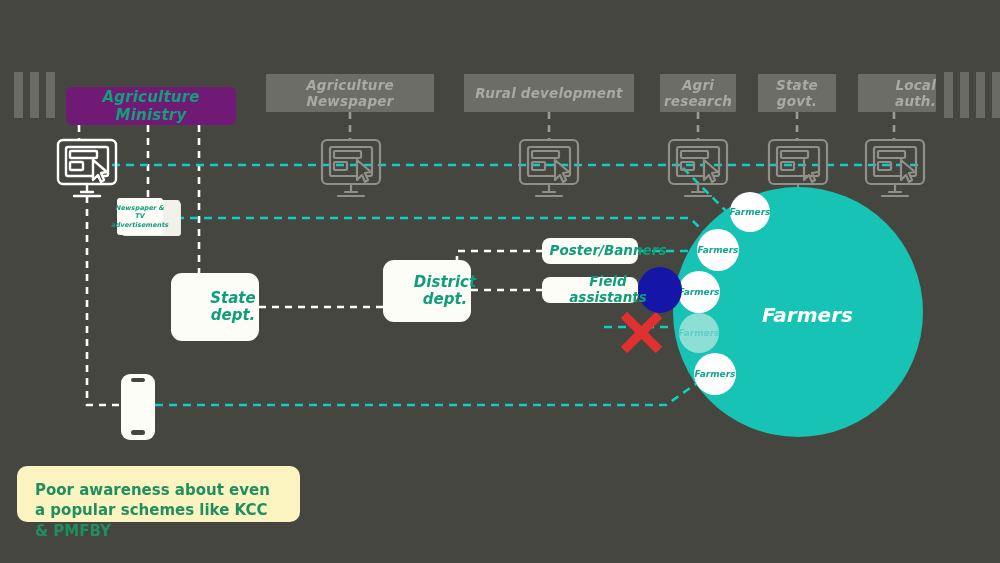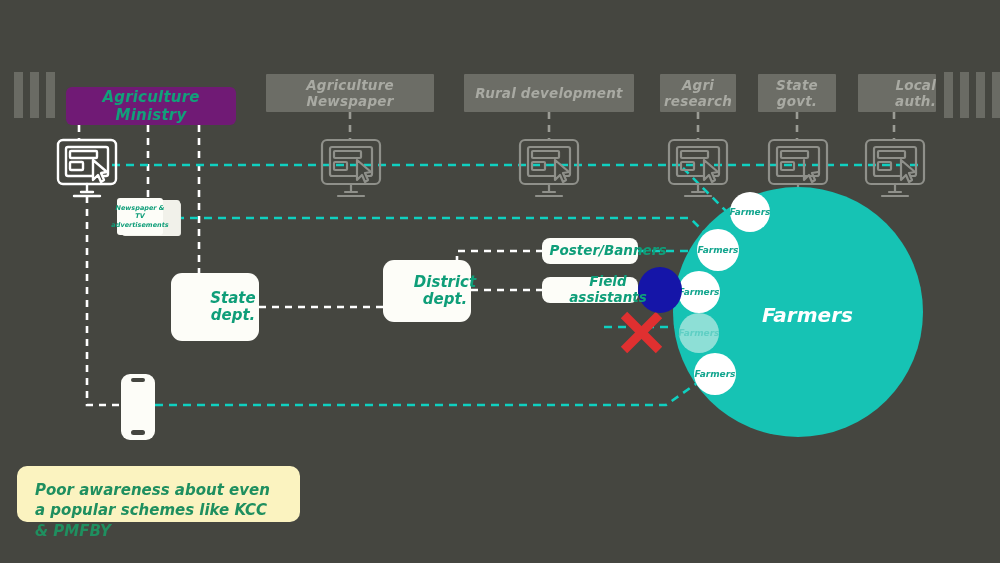--- a/index.html
+++ b/index.html
@@ -65,21 +65,21 @@
     color:#0f9e79;font-style:italic;font-weight:bold;font-size:6.5px;
     line-height:1.25;text-align:center;
   }
 
   
   .callout{
     position:absolute;
     background:#fbf3c0;
     border-radius:10px;
     color:#1f8f5f;
-    font-style:italic;font-weight:bold;
+    font-weight:bold;
     font-size:15px;
     line-height:1.35;
     padding:14px 18px;
     box-sizing:border-box;
   }
 
   
   .bigcircle{
     position:absolute;border-radius:50%;
     background:#16c3b4;

